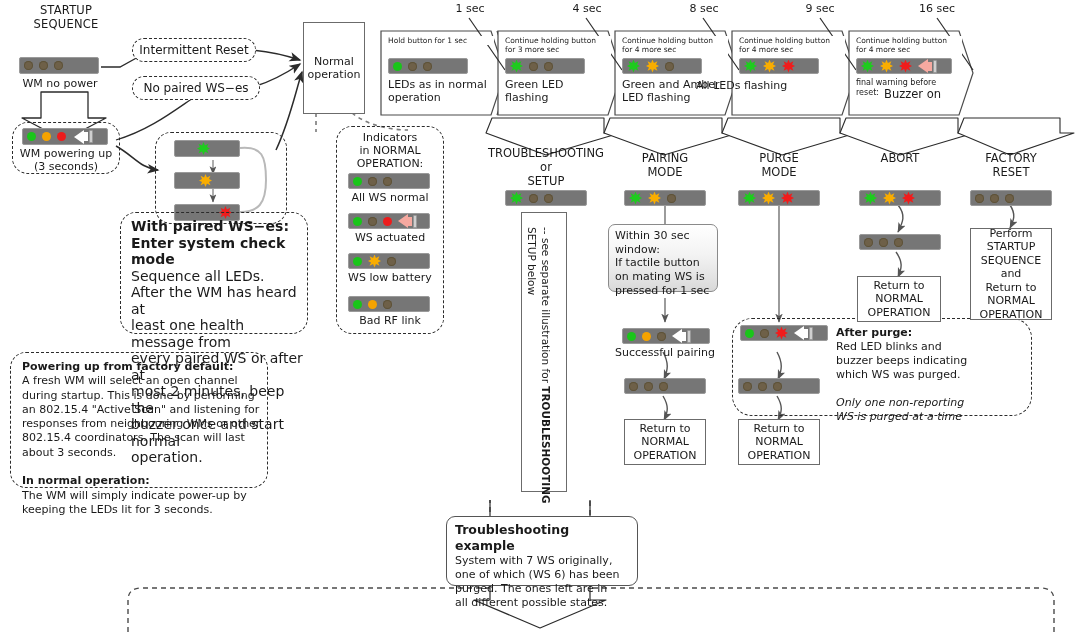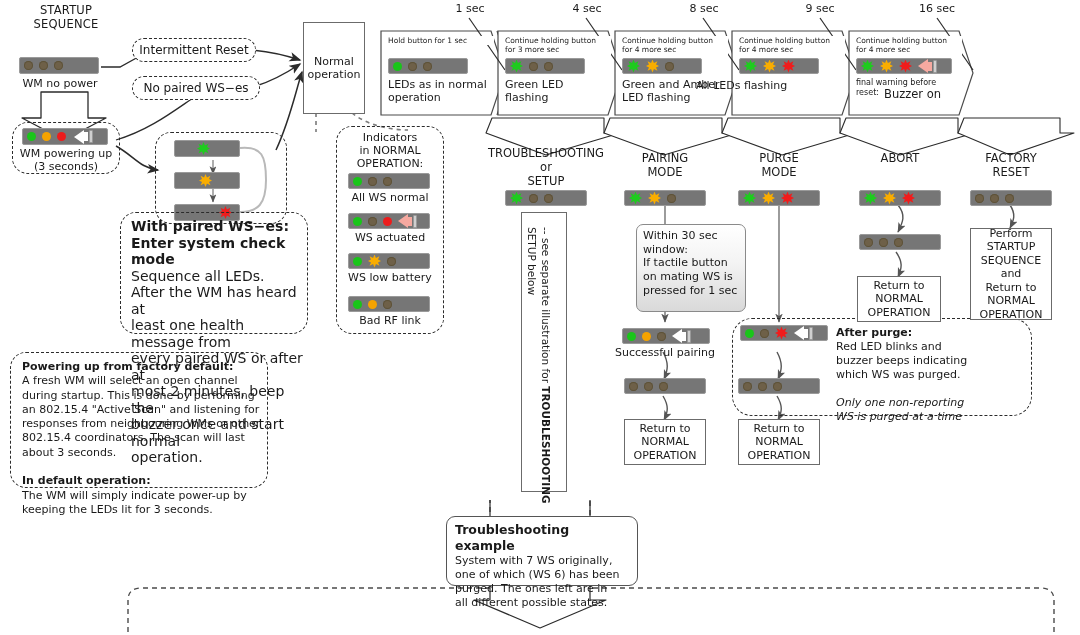--- a/index.html
+++ b/index.html
@@ -315,21 +315,21 @@
 
   <div class="dashbox" style="left:10px; top:352px; width:258px; height:136px;"></div>
   <div class="lbl left" style="left:22px; top:360px; width:240px; font-size:11px; line-height:1.3;">
     <span class="b">Powering up from factory default:</span><br>
     <span style="white-space:pre-line;">A fresh WM will select an open channel
 during startup.  This is done by performing
 an 802.15.4 "Active Scan" and listening for
 responses from neighbouring WMs or other
 802.15.4 coordinators.  The scan will last
 about 3 seconds.</span><br><br>
-    <span class="b">In default operation:</span><br>
+    <span class="b">In normal operation:</span><br>
     <span style="white-space:pre-line;">The WM will simply indicate power-up by
 keeping the LEDs lit for 3 seconds.</span>
   </div>
 
   <div class="lbl" style="left:447px; top:3px; width:46px;">1 sec</div>
   <div class="lbl" style="left:564px; top:3px; width:46px;">4 sec</div>
   <div class="lbl" style="left:681px; top:3px; width:46px;">8 sec</div>
   <div class="lbl" style="left:795px; top:3px; width:50px;">9 sec</div>
   <div class="lbl" style="left:912px; top:3px; width:50px;">16 sec</div>
 
@@ -414,21 +414,21 @@
     </div>
   </div>
 
   <div class="seclabel" style="left:617px; top:152px; width:96px; white-space:pre-line;">PAIRING
 MODE</div>
   <div class="ledbar" style="left:624px; top:190px; width:82px; height:16px;">
     <span class="led star green"></span>
     <span class="led star amber"></span>
     <span class="led off"></span>
   </div>
-  <div class="gradnote" style="left:608px; top:224px; width:110px; height:88px; white-space:pre-line;margin-left:28px;">Within 30 sec
+  <div class="gradnote" style="left:608px; top:224px; width:110px; height:68px; white-space:pre-line;">Within 30 sec
 window:
 If tactile button
 on mating WS is
 pressed for 1 sec</div>
   <div class="ledbar" style="left:622px; top:328px; width:88px; height:16px;">
     <span class="led green"></span>
     <span class="led amber"></span>
     <span class="led off"></span>
     <span class="buzzer white" style="margin-left:0">
       <span class="cone"></span>

